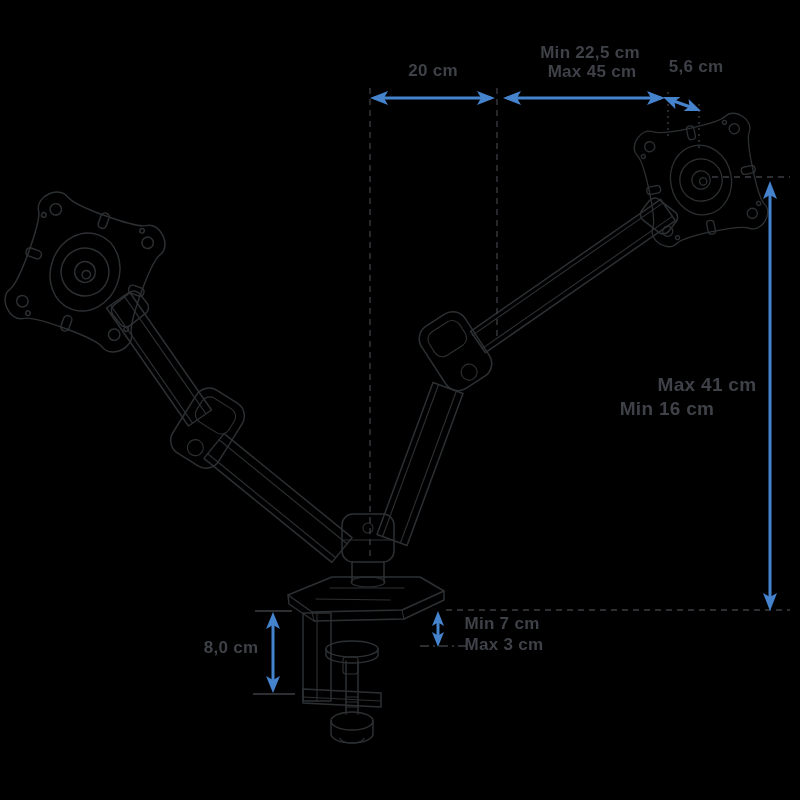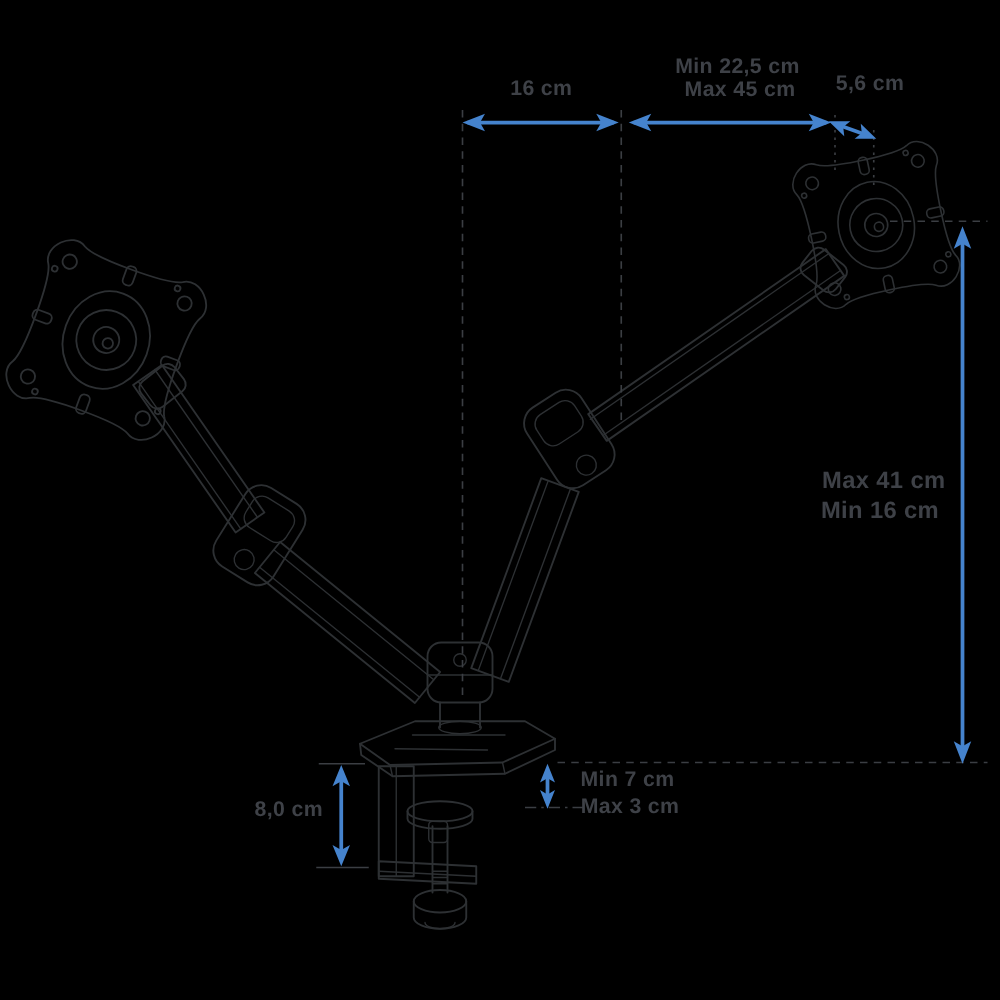--- a/index.html
+++ b/index.html
@@ -161,22 +161,22 @@
       <path class="dim-head" d="M438,611 l-6,15 l6,-3.5 l6,3.5 Z"></path>
       <path class="dim-head" d="M438,647 l-6,-15 l6,3.5 l6,-3.5 Z"></path>
     </g>
     <g>
       <path class="dim-line" d="M273,619 V686"></path>
       <path class="dim-head" d="M273,612 l-7,17 l7,-4 l7,4 Z"></path>
       <path class="dim-head" d="M273,693 l-7,-17 l7,4 l7,-4 Z"></path>
     </g>
   </svg>
 
-  <div class="dim-label" style="left:433px;top:71px">16 cm</div>
+  <div class="dim-label" style="left:433px;top:71px">20 cm</div>
   <div class="dim-label" style="left:590px;top:53px">Min 22,5 cm</div>
   <div class="dim-label" style="left:592px;top:72px">Max 45 cm</div>
   <div class="dim-label" style="left:696px;top:67px">5,6 cm</div>
   <div class="dim-label dim-label-lg" style="left:707px;top:385px">Max 41 cm</div>
-  <div class="dim-label dim-label-lg" style="left:704px;top:409px">Min 16 cm</div>
+  <div class="dim-label dim-label-lg" style="left:667px;top:409px">Min 16 cm</div>
   <div class="dim-label" style="left:502px;top:624px">Min 7 cm</div>
   <div class="dim-label" style="left:504px;top:645px">Max 3 cm</div>
   <div class="dim-label" style="left:231px;top:648px">8,0 cm</div>
 </div>
 
 </body></html>

